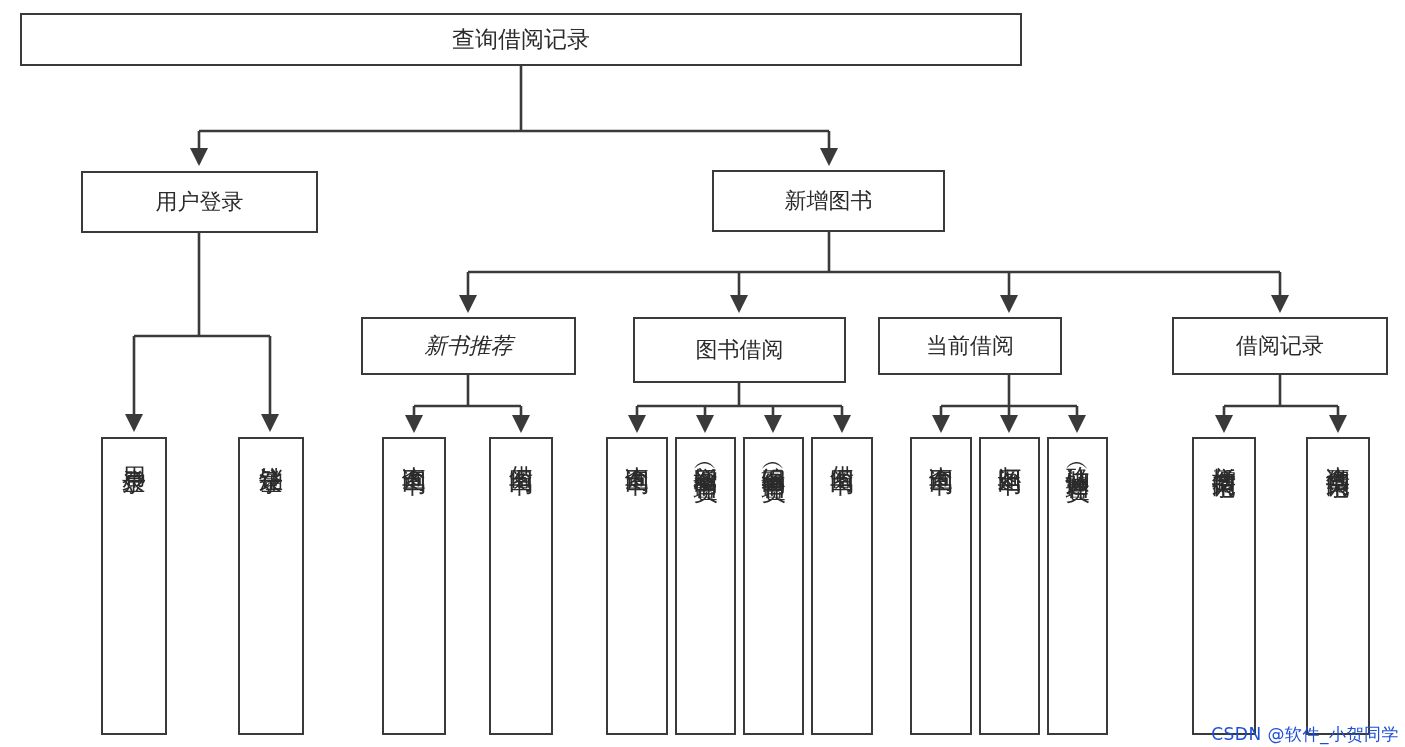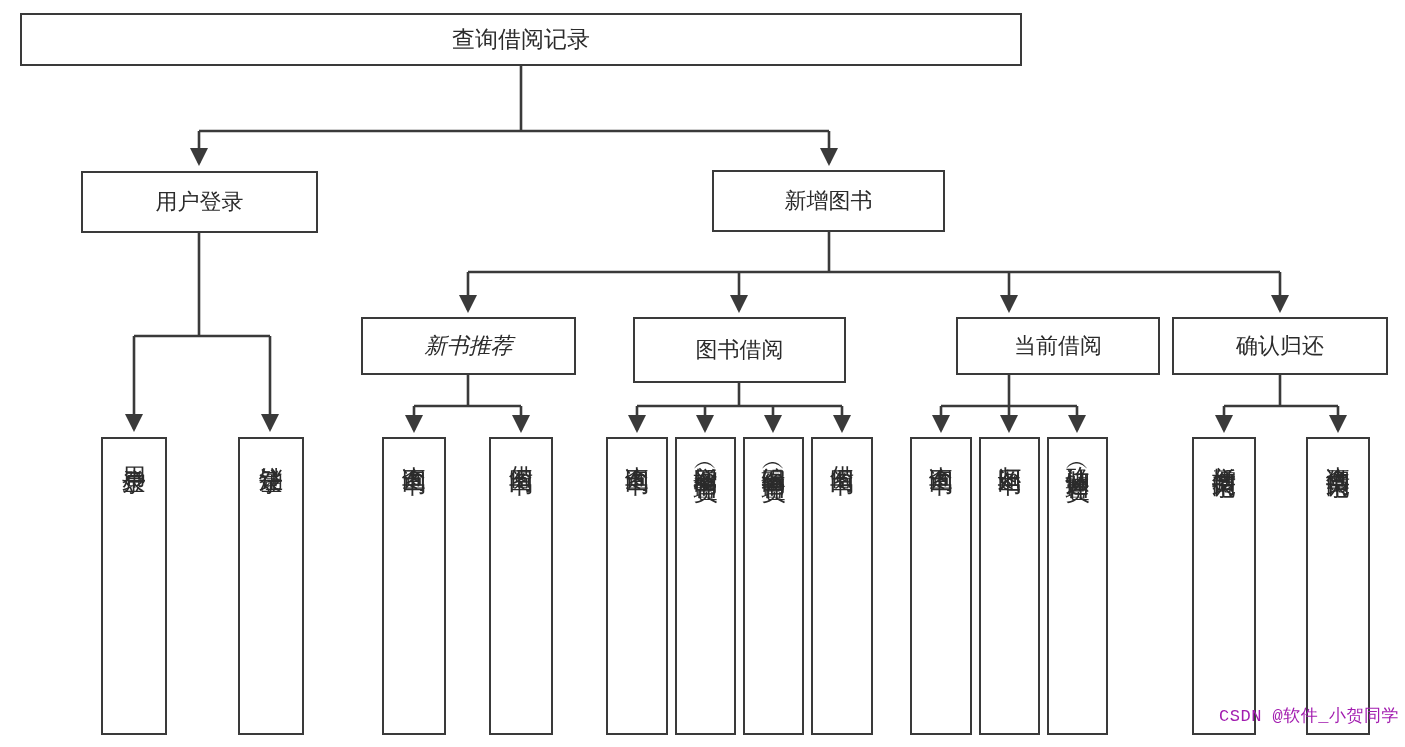--- a/index.html
+++ b/index.html
@@ -54,26 +54,25 @@
   .node.vertical .label {
     writing-mode: vertical-rl;
     text-orientation: upright;
     font-size: 24px;
     letter-spacing: 2px;
     line-height: 1;
   }
   .watermark {
     position: absolute;
     right: 6px;
-    bottom: 20px;
+    bottom: 1px;
     font-size: 17px;
-    color: #a21caf;
+    color: #1d4ed8;
     letter-spacing: 0.5px;
     white-space: nowrap;
-    font-family: Liberation Mono, monospace;
   }
 </style>
 </head>
 <body>
 
 <div id="diagram-canvas">
 
   <svg class="edges" viewBox="0 0 1405 747">
     <defs>
       <marker id="arrow" viewBox="0 0 12 12" refX="10" refY="6" markerWidth="7" markerHeight="7" orient="auto-start-reverse">
@@ -134,25 +133,25 @@
   <div class="node horizontal" style="left:712px; top:170px; width:233px; height:62px;">
     <span class="label">新增图书</span>
   </div>
 
   <div class="node horizontal" style="left:361px; top:317px; width:215px; height:58px;font-style:italic;">
     <span class="label">新书推荐</span>
   </div>
   <div class="node horizontal" style="left:633px; top:317px; width:213px; height:66px;">
     <span class="label">图书借阅</span>
   </div>
-  <div class="node horizontal" style="left:956px; top:317px; width:204px; height:58px;">
+  <div class="node horizontal" style="left:878px; top:317px; width:184px; height:58px;">
     <span class="label">当前借阅</span>
   </div>
   <div class="node horizontal" style="left:1172px; top:317px; width:216px; height:58px;">
-    <span class="label">确认归还</span>
+    <span class="label">借阅记录</span>
   </div>
 
   <div class="node vertical" style="left:101px; top:437px; width:66px; height:298px;">
     <span class="label">用户登录</span>
   </div>
   <div class="node vertical" style="left:238px; top:437px; width:66px; height:298px;">
     <span class="label">注销登录</span>
   </div>
 
   <div class="node vertical" style="left:382px; top:437px; width:64px; height:298px;">

